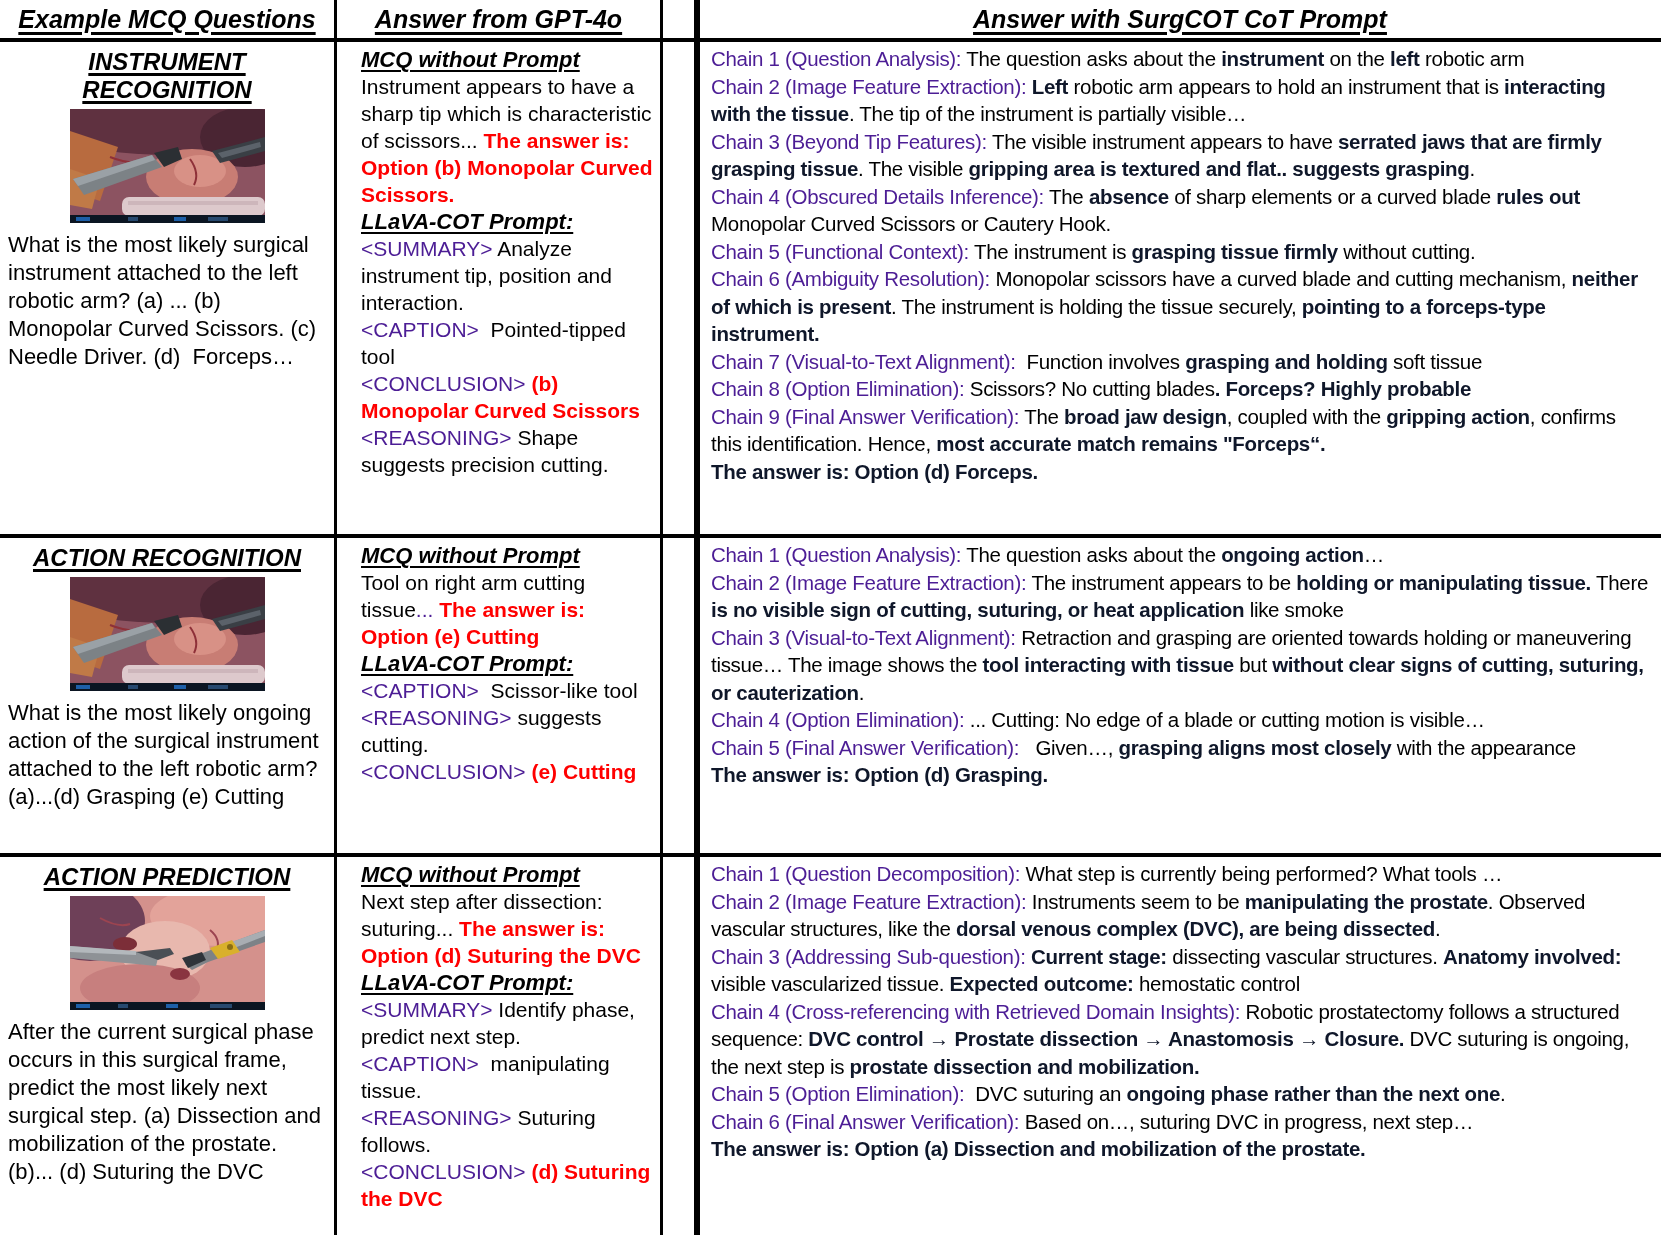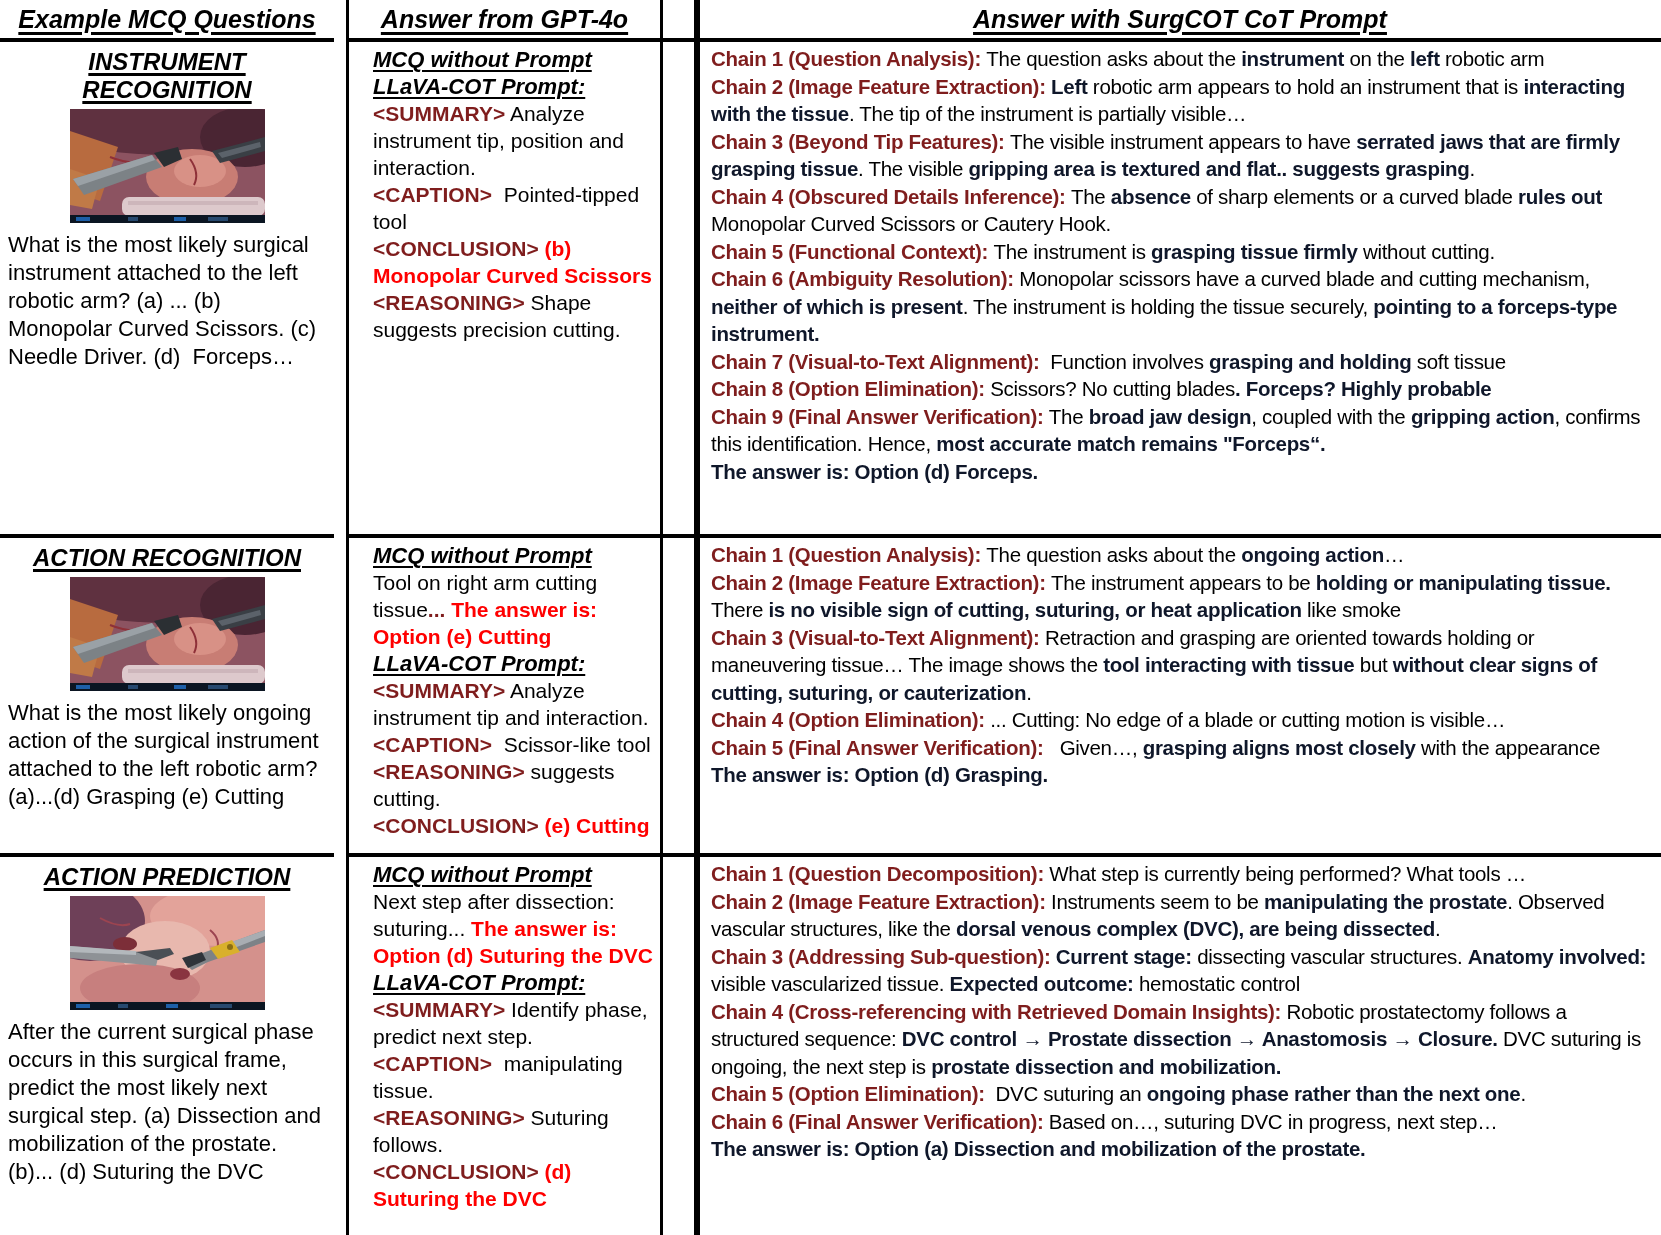--- a/index.html
+++ b/index.html
@@ -1,37 +1,37 @@
 <!DOCTYPE html>
 <html><head>
 <meta charset="utf-8">
 <style>
   html,body{margin:0;padding:0;background:#fff;}
   .fig{position:relative;width:1661px;height:1235px;background:#fff;color:#000;
        font-family:"Liberation Sans",sans-serif;}
   .grid{display:grid;grid-template-columns:334px 326px 1001px;
         grid-template-rows:42px 496px 319px 378px;width:1661px;height:867px;}
   .cell{box-sizing:border-box;overflow:hidden;background:#fff;}
-  .c2{border-left:3px solid #000;margin-left:12px;}
+  .c2{border-left:3px solid #000;}
   .c3{border-left:3px solid #000;padding:3px 12px 3px 48px;}
   .hr{border-bottom:4px solid #000;}
   .vthick{position:absolute;left:694px;top:0;width:6px;height:1235px;background:#000;}
   .head{display:flex;align-items:center;justify-content:center;
         font-size:25px;font-weight:700;font-style:italic;}
   .hu{text-decoration:underline;text-decoration-thickness:2.5px;text-underline-offset:4px;}
   .body1{padding:2px 8px 11px 8px;font-size:22px;line-height:28px;}
   .body2{padding:4px 6px 4px 24px;font-size:21px;line-height:27px;}
   .body3{font-size:20.5px;line-height:27.5px;letter-spacing:-0.3px;}
   .cat{text-align:center;font-size:24px;font-weight:700;font-style:italic;
        text-decoration:underline;text-decoration-thickness:2.5px;text-underline-offset:3px;
        margin:4px 0 2px 0;}
   .imgwrap{display:flex;justify-content:center;margin:5px 0 8px 0;}
   .para{white-space:pre-wrap;}
   .s-p{font-weight:400;color:#000;}
-  .s-b{font-weight:700;color:#7f1d1d;}
+  .s-b{font-weight:400;color:#4c1d95;}
   .s-g{font-weight:700;color:#0f172a;}
   .s-r{font-weight:700;color:#FF0000;}
   .s-u{font-weight:700;font-style:italic;text-decoration:underline;
        text-decoration-thickness:2px;text-underline-offset:3px;font-size:22px;}
 </style>
 </head>
 <body>
 
 <div class="fig">
   <div class="grid">
@@ -71,20 +71,21 @@
           <rect x="104" y="108" width="12" height="4" fill="#1d5fa8"></rect>
           <rect x="138" y="108" width="20" height="4" fill="#27496f"></rect>
         </svg>
       </div>
       <div class="q">
           <div class="para"><span class="s-p">What is the most likely surgical instrument attached to the left robotic arm? (a) ... (b)  Monopolar Curved Scissors. (c)  Needle Driver. (d)  Forceps…</span></div>
         </div>
     </div>
     <div class="cell body2 hr c2">
         <div class="para"><span class="s-u">MCQ without Prompt</span></div>
+        <div class="para"><span class="s-p">Instrument appears to have a sharp tip which is characteristic of scissors... </span><span class="s-r">The answer is: Option (b) Monopolar Curved Scissors.</span></div>
         <div class="para"><span class="s-u">LLaVA-COT Prompt:</span></div>
         <div class="para"><span class="s-b">&lt;SUMMARY&gt;</span><span class="s-p"> Analyze instrument tip, position and interaction.</span></div>
         <div class="para"><span class="s-b">&lt;CAPTION&gt;</span><span class="s-p">  Pointed-tipped tool</span></div>
         <div class="para"><span class="s-b">&lt;CONCLUSION&gt;</span><span class="s-p"> </span><span class="s-r">(b) Monopolar Curved Scissors</span></div>
         <div class="para"><span class="s-b">&lt;REASONING&gt;</span><span class="s-p"> Shape suggests precision cutting.</span></div>
       </div>
     <div class="cell body3 hr c3">
         <div class="para"><span class="s-b">Chain 1 (Question Analysis): </span><span class="s-p">The question asks about the </span><span class="s-g">instrument</span><span class="s-p"> on the </span><span class="s-g">left</span><span class="s-p"> robotic arm</span></div>
         <div class="para"><span class="s-b">Chain 2 (Image Feature Extraction): </span><span class="s-g">Left</span><span class="s-p"> robotic arm appears to hold an instrument that is </span><span class="s-g">interacting with the tissue</span><span class="s-p">. The tip of the instrument is partially visible…</span></div>
         <div class="para"><span class="s-b">Chain 3 (Beyond Tip Features): </span><span class="s-p">The visible instrument appears to have </span><span class="s-g">serrated jaws that are firmly grasping tissue</span><span class="s-p">. The visible </span><span class="s-g">gripping area is textured and flat.. suggests grasping</span><span class="s-p">.</span></div>
@@ -124,21 +125,20 @@
         </svg>
       </div>
       <div class="q">
           <div class="para"><span class="s-p">What is the most likely ongoing action of the surgical instrument attached to the left robotic arm? (a)...(d) Grasping (e) Cutting</span></div>
         </div>
     </div>
     <div class="cell body2 hr c2">
         <div class="para"><span class="s-u">MCQ without Prompt</span></div>
         <div class="para"><span class="s-p">Tool on right arm cutting tissue</span><span class="s-b">...</span><span class="s-p"> </span><span class="s-r">The answer is: Option (e) Cutting</span></div>
         <div class="para"><span class="s-u">LLaVA-COT Prompt:</span></div>
-        <div class="para"><span class="s-b">&lt;SUMMARY&gt;</span><span class="s-p"> Analyze instrument tip and interaction.</span></div>
         <div class="para"><span class="s-b">&lt;CAPTION&gt;</span><span class="s-p">  Scissor-like tool</span></div>
         <div class="para"><span class="s-b">&lt;REASONING&gt;</span><span class="s-p"> suggests cutting.</span></div>
         <div class="para"><span class="s-b">&lt;CONCLUSION&gt;</span><span class="s-p"> </span><span class="s-r">(e) Cutting</span></div>
       </div>
     <div class="cell body3 hr c3">
         <div class="para"><span class="s-b">Chain 1 (Question Analysis): </span><span class="s-p">The question asks about the </span><span class="s-g">ongoing action</span><span class="s-p">…</span></div>
         <div class="para"><span class="s-b">Chain 2 (Image Feature Extraction): </span><span class="s-p">The instrument appears to be </span><span class="s-g">holding or manipulating tissue.</span><span class="s-p"> There </span><span class="s-g">is no visible sign of cutting, suturing, or heat application</span><span class="s-p"> like smoke</span></div>
         <div class="para"><span class="s-b">Chain 3 (Visual-to-Text Alignment): </span><span class="s-p">Retraction and grasping are oriented towards holding or maneuvering tissue… The image shows the </span><span class="s-g">tool interacting with tissue</span><span class="s-p"> but </span><span class="s-g">without clear signs of cutting, suturing, or cauterization</span><span class="s-p">.</span></div>
         <div class="para"><span class="s-b">Chain 4 (Option Elimination): </span><span class="s-p">... Cutting: No edge of a blade or cutting motion is visible…</span></div>
         <div class="para"><span class="s-b">Chain 5 (Final Answer Verification):   </span><span class="s-p">Given…, </span><span class="s-g">grasping aligns most closely</span><span class="s-p"> with the appearance</span></div>

